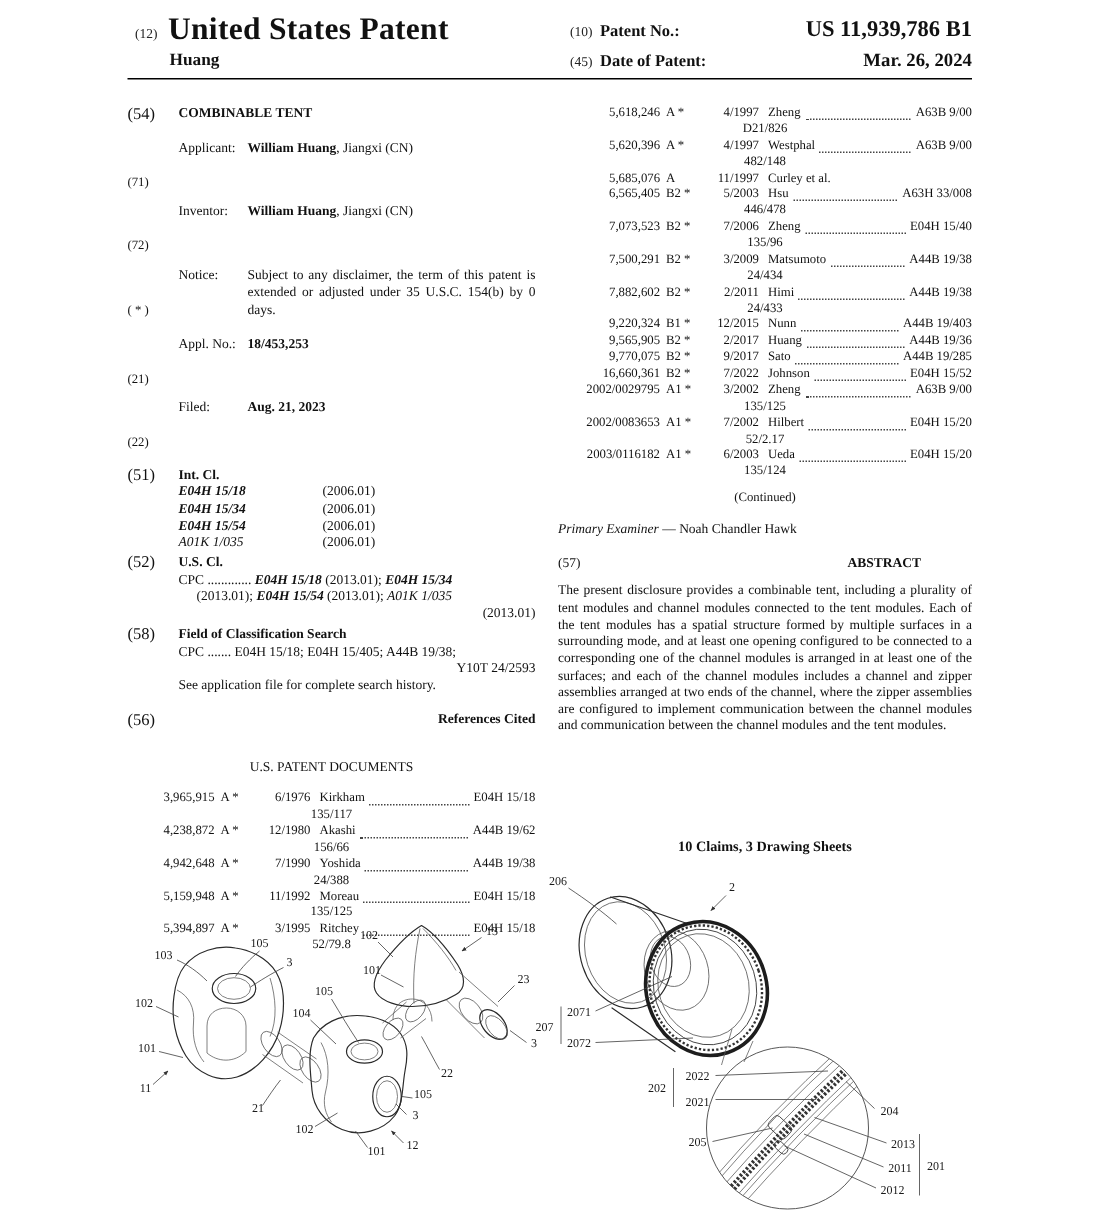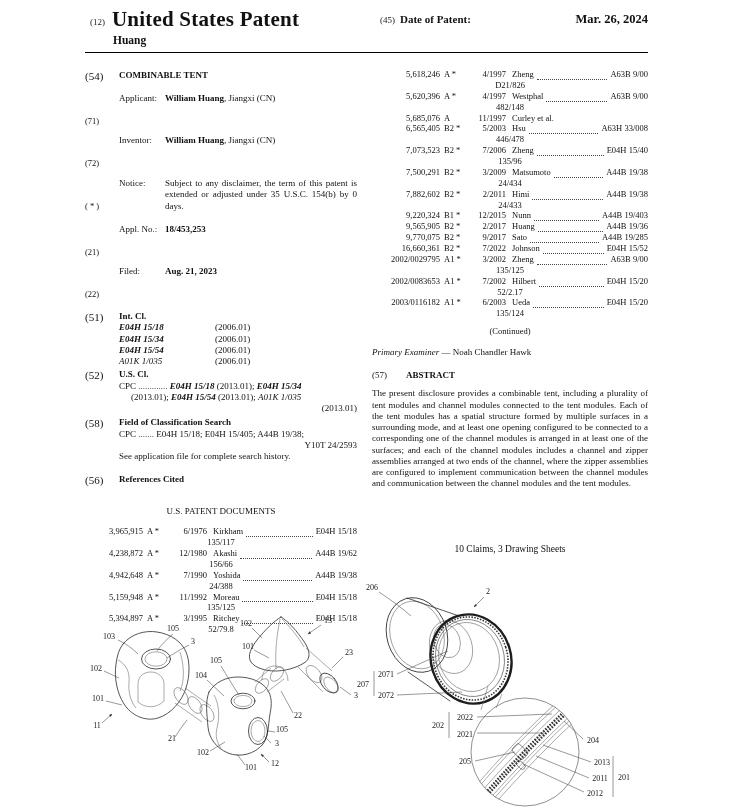--- a/index.html
+++ b/index.html
@@ -33,21 +33,21 @@
   .bi { font-style:italic; font-weight:bold; }
 
   .kv { display:grid; grid-template-columns:34px 46px 1fr; margin-bottom:9px; }
   .kv .snum { font-size:8.5px;margin-top:23px; }
   .notice-text { text-align:justify; }
 
   .iclrow { display:grid; grid-template-columns:96px 1fr; }
   .cpcline { }
   .cpcline.indent2 { padding-left:12px; }
   .cpcline.rightal { text-align:right; }
-  .center { text-align:left; }
+  .center { text-align:right; }
 
   
   .refhead { text-align:center; font-size:9px; margin:18px 0 9px 0; }
   .refs { font-size:8.5px; line-height:1.28; }
   .refrow { display:grid; grid-template-columns:58px 24px 40px 1fr; }
   #colR .refrow { grid-template-columns:68px 26px 40px 1fr; }
   .rnum { text-align:right; white-space:nowrap; }
   .rkind { padding-left:4px; white-space:nowrap; }
   .rdate { text-align:right; white-space:nowrap; }
   .rmain { display:flex; padding-left:6px; min-width:0; }
@@ -55,21 +55,21 @@
   .rcls { white-space:nowrap; }
   .leader { flex:1; min-width:6px; border-bottom:1px dotted #444; margin:0 3px; align-self:flex-end; height:3px; }
   .refrow:has(.rcls:empty) .leader { display:none; }
   .rcont { grid-column:1 / -1; text-align:center; }
   .rcont:empty { display:none; }
 
   #continued { text-align:center; font-size:8.5px; margin:7px 0 10px 0; }
   #examiner { font-size:9px; margin:2px 0 12px 0; }
   .absthead { display:grid; grid-template-columns:34px 1fr 34px; margin-bottom:7px; }
   #abstract-text { text-align:justify; }
-  #claims { text-align:center; font-weight:normal; font-size:9.5px; margin-top:54px; }
+  #claims { text-align:center; font-weight:bold; font-size:9.5px; margin-top:70px; }
 
   
   #fig1 { position:absolute; left:85px; top:592px; }
   #fig2 { position:absolute; left:355px; top:575px; }
   svg .ln { fill:none; stroke:#2b2b2b; stroke-width:.8; stroke-linecap:round; stroke-linejoin:round; }
   svg .thin { fill:none; stroke:#555; stroke-width:.5; }
   svg .thin2 { fill:none; stroke:#444; stroke-width:.6; }
   svg .lead { fill:none; stroke:#444; stroke-width:.55; }
   svg .bold { fill:none; stroke:#1d1d1d; stroke-width:2.4; }
   svg .teeth { fill:none; stroke:#333; stroke-width:2.4; stroke-dasharray:1.6 1.4; }
@@ -78,20 +78,26 @@
 </style>
 </head>
 <body>
 
 <div id="page">
 
   <span id="h12" class="hnum">(12)</span>
   <div id="htitle">United States Patent</div>
   <div id="hsurname">Huang</div>
   <div id="hright">
+    <div class="hrow">
+      <span class="hnum">(10)</span>
+      <span class="hlabel">Patent No.:</span>
+      <span class="hfill"></span>
+      <span id="hpatno">US 11,939,786 B1</span>
+    </div>
     <div class="hrow">
       <span class="hnum">(45)</span>
       <span class="hlabel">Date of Patent:</span>
       <span class="hfill"></span>
       <span id="hdate">Mar. 26, 2024</span>
     </div>
   </div>
   <div id="hrule"></div>
 
   <div id="colL">

